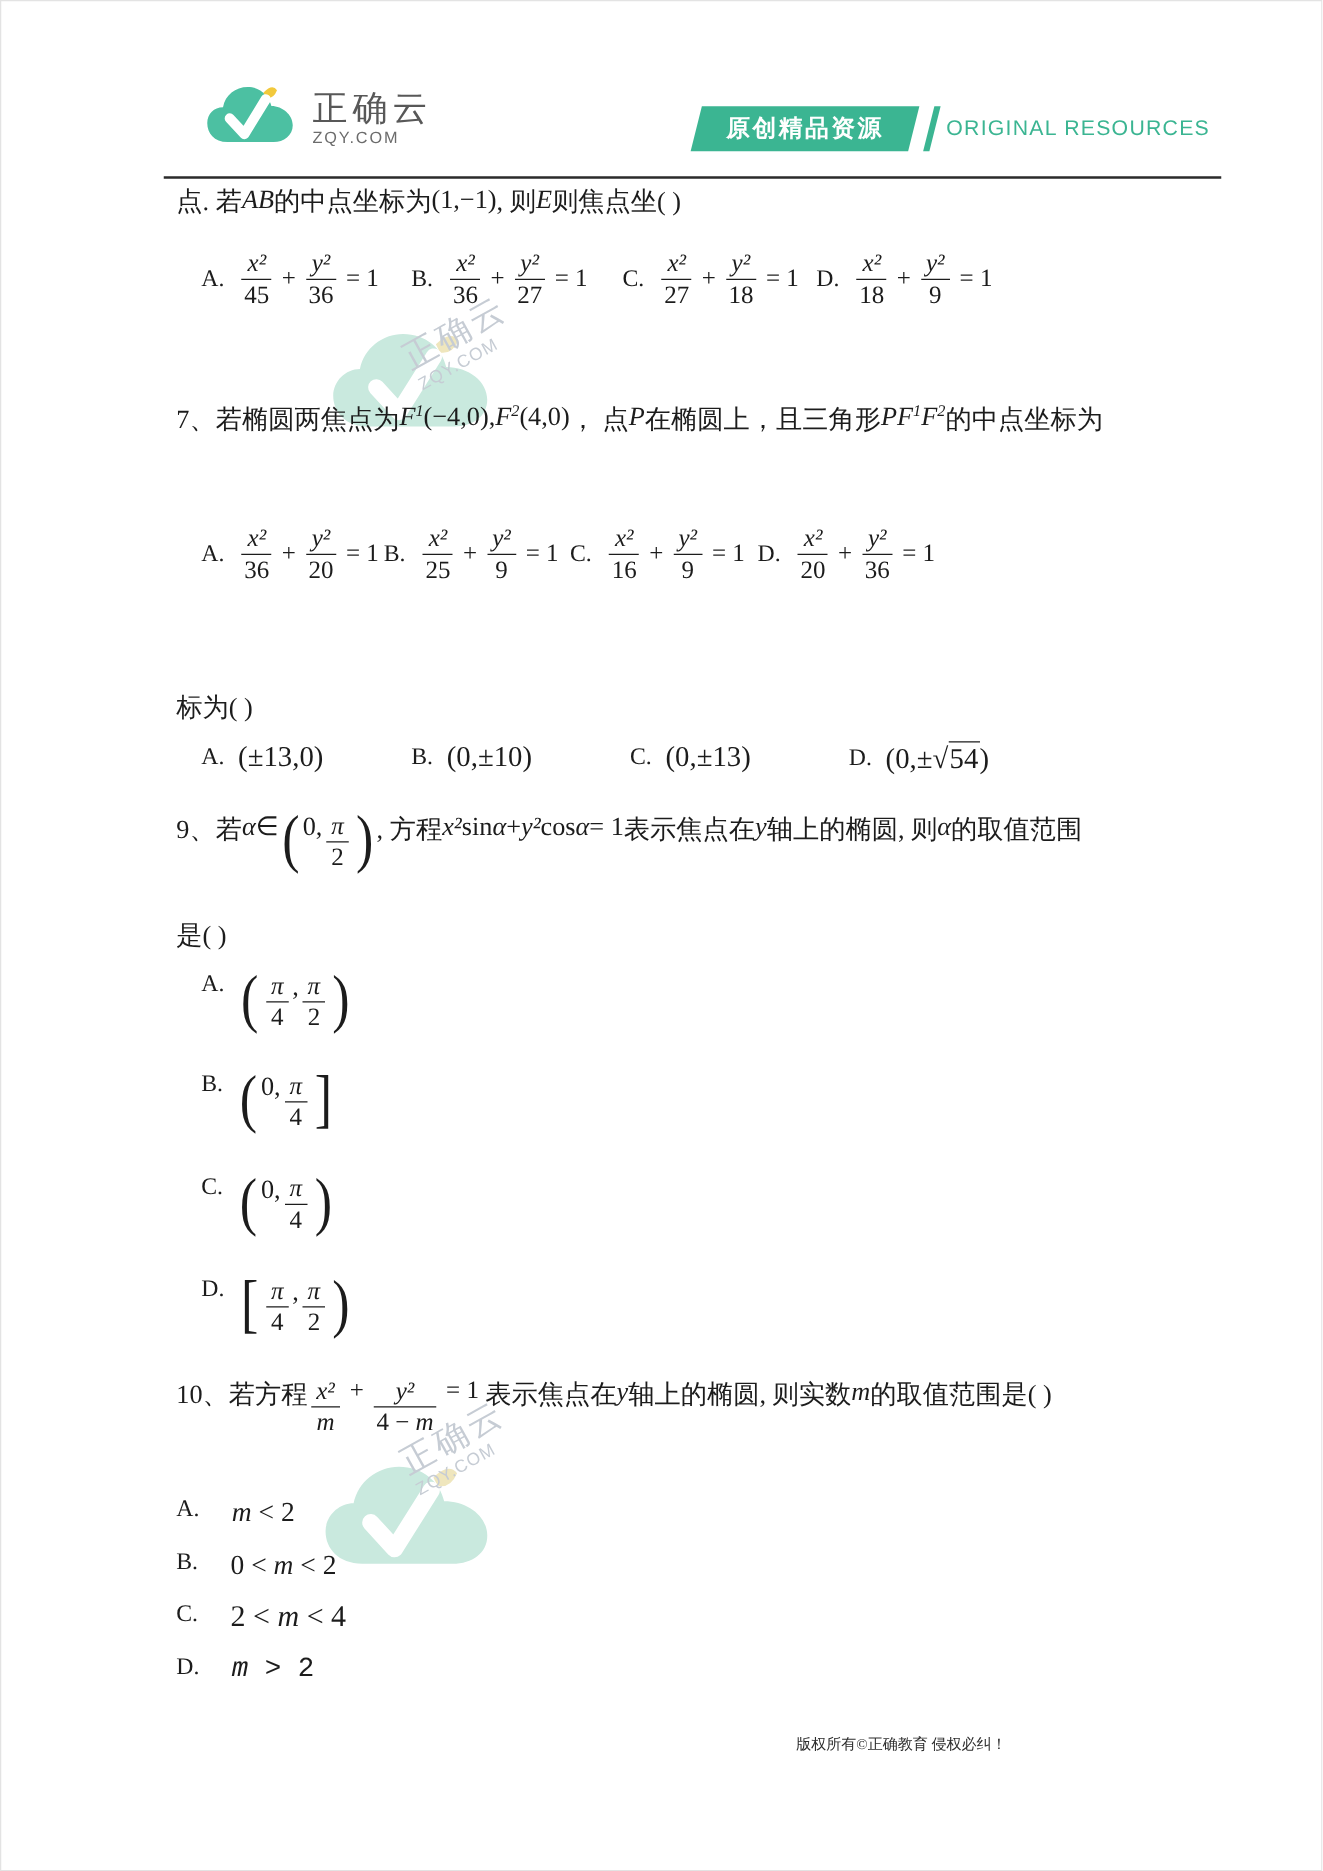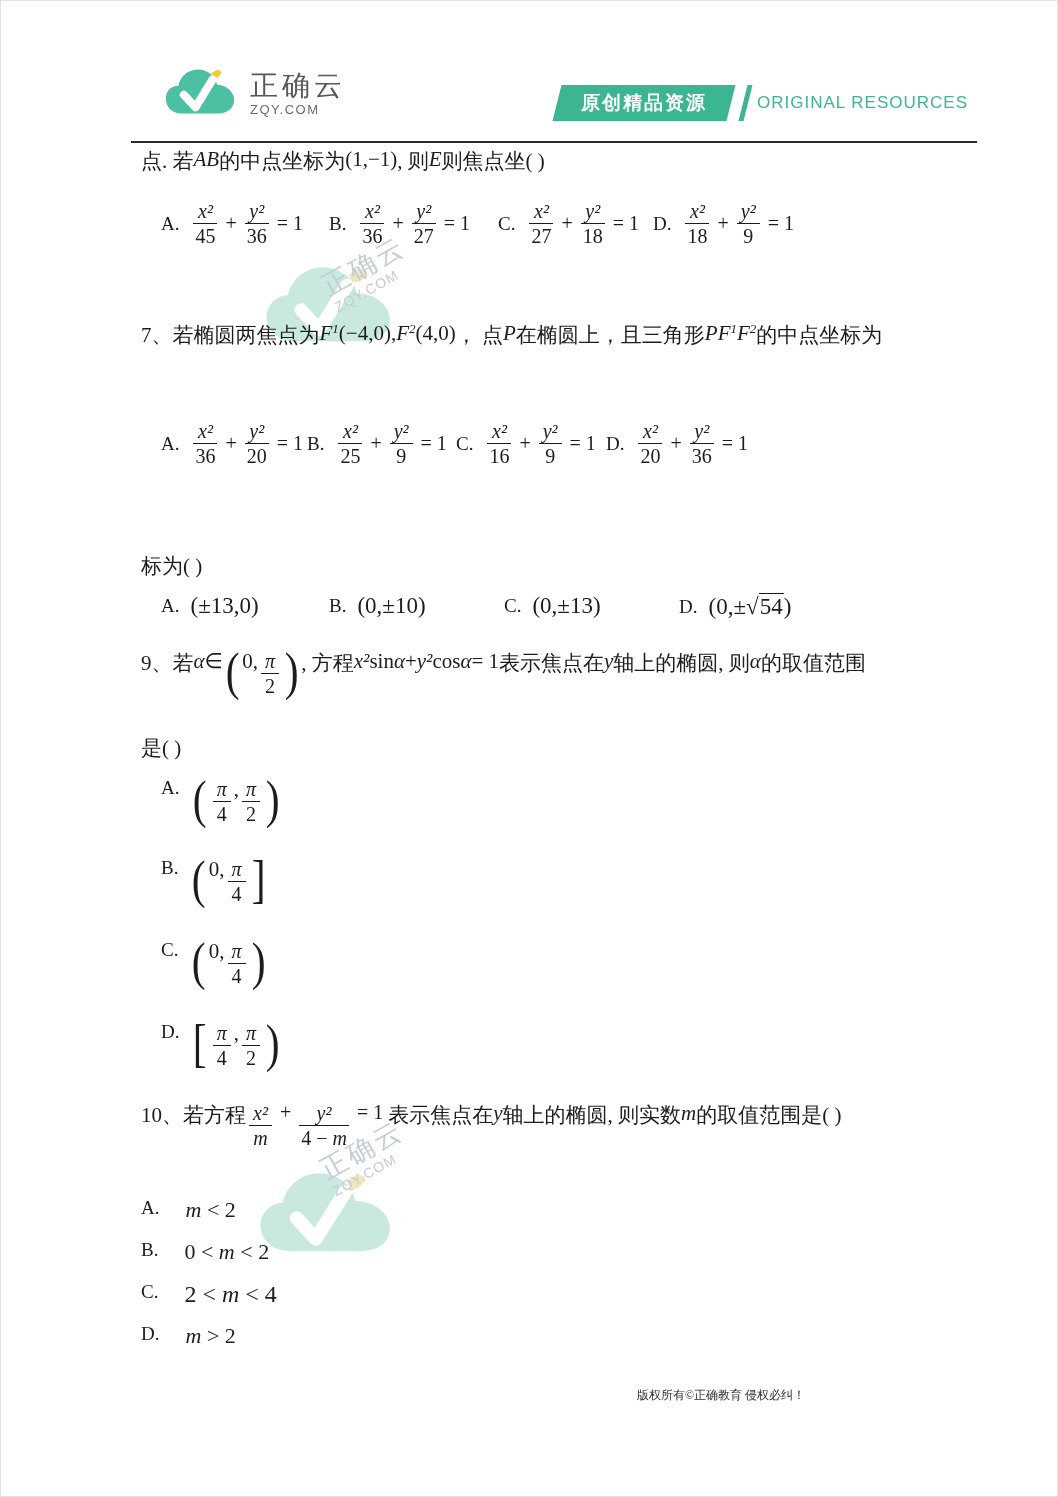--- a/index.html
+++ b/index.html
@@ -363,18 +363,18 @@
   <div class="cnline" style="top:1238px;height:30px;">
     <span class="olabel" style="margin-right:26px;">B.</span>
     <span style="font-size:22px;"><span>0 &lt; </span><span class="var">m</span><span> &lt; 2</span></span>
   </div>
   <div class="cnline" style="top:1280px;height:30px;">
     <span class="olabel" style="margin-right:26px;">C.</span>
     <span style="font-size:24px;"><span>2 &lt; </span><span class="var">m</span><span> &lt; 4</span></span>
   </div>
   <div class="cnline" style="top:1322px;height:30px;">
     <span class="olabel" style="margin-right:26px;">D.</span>
-    <span style="font-size:22px;"><span></span><span class="var">m</span><span> &gt; 2</span></span>
+    <span style="font-size:22px;font-family:Liberation Mono, monospace;"><span></span><span class="var">m</span><span> &gt; 2</span></span>
   </div>
 
   <div class="footer">版权所有©正确教育  侵权必纠！</div>
 
 </div>
 
 </body></html>

